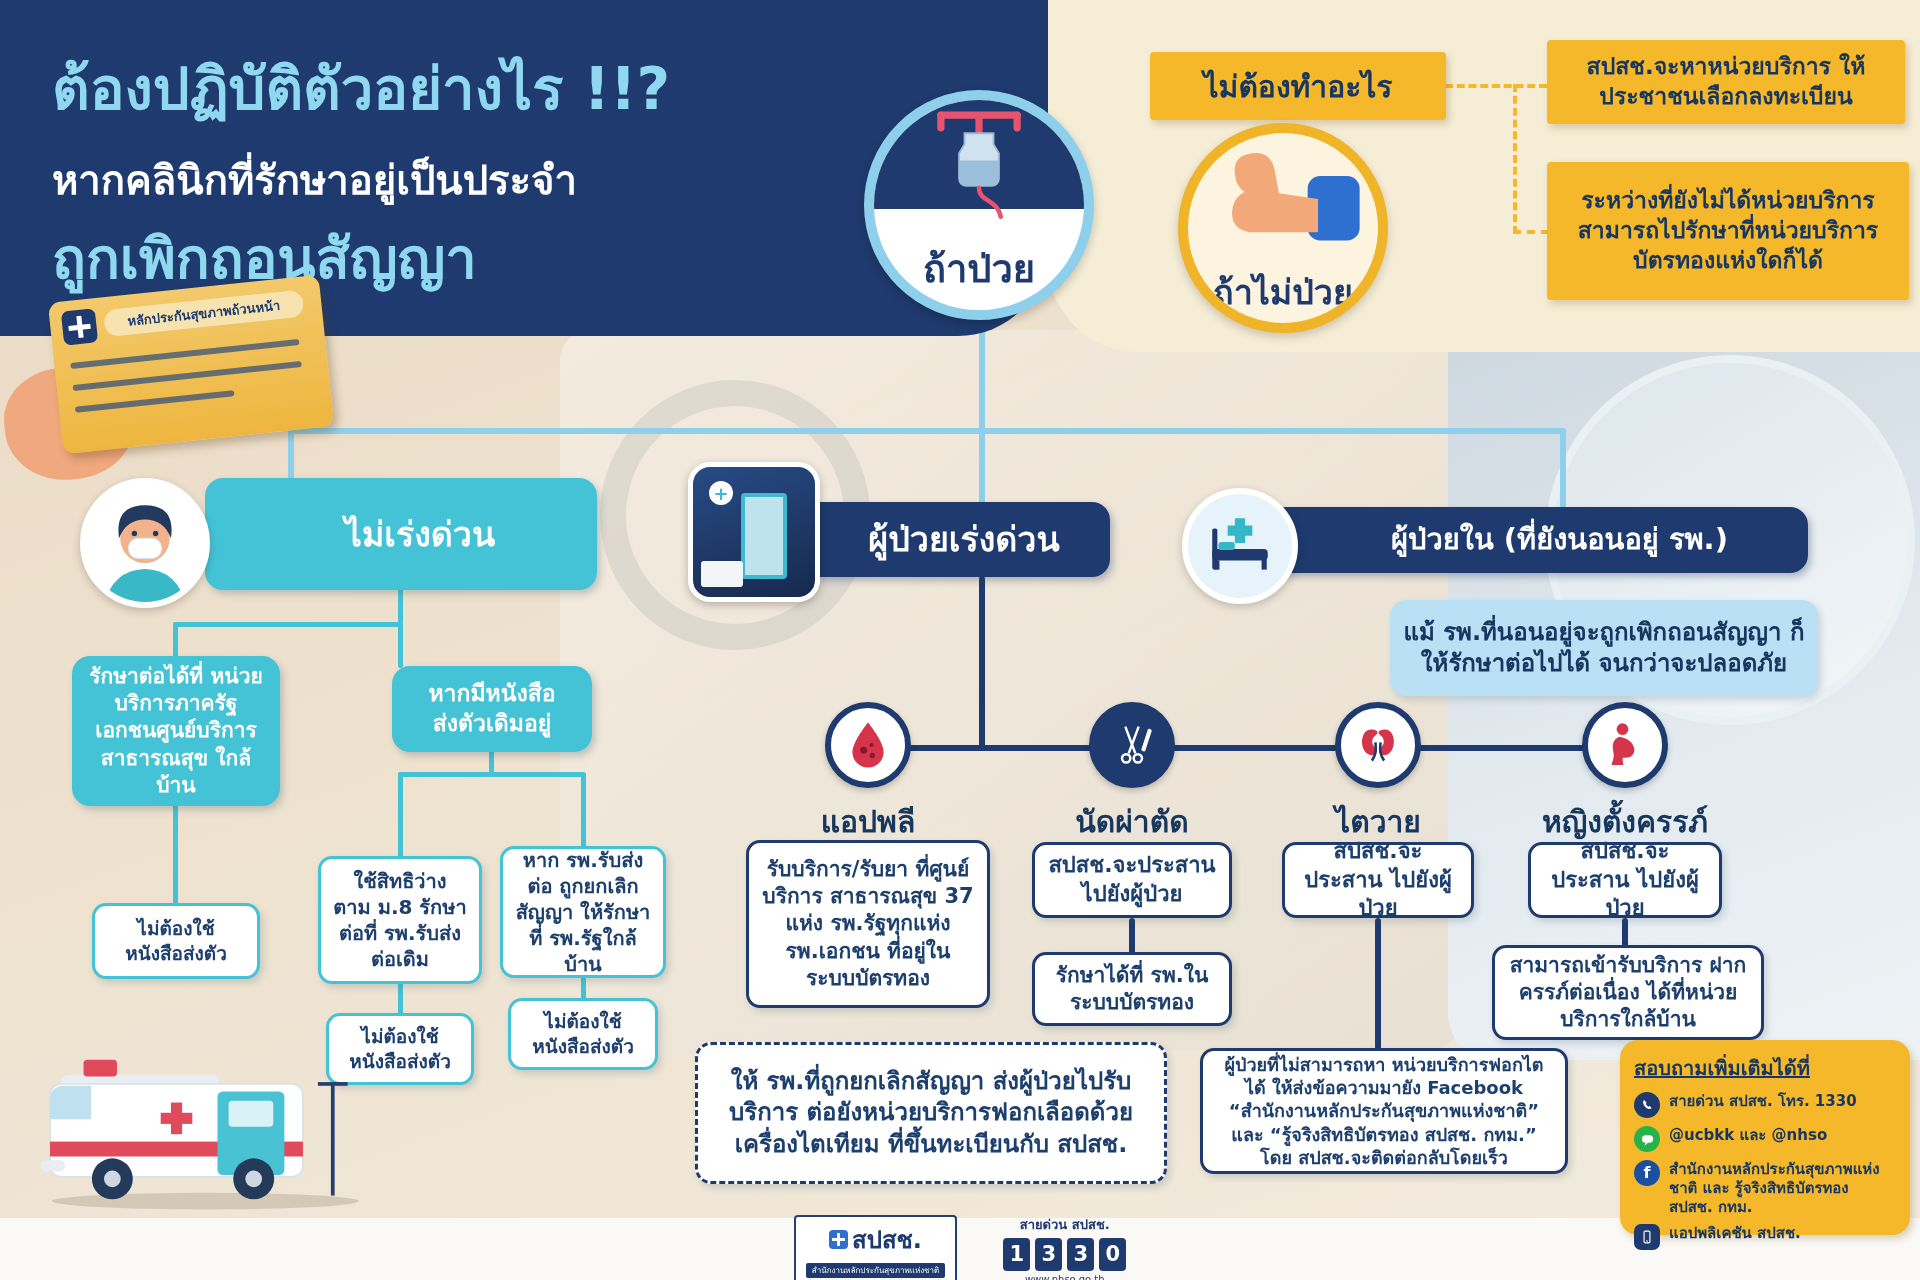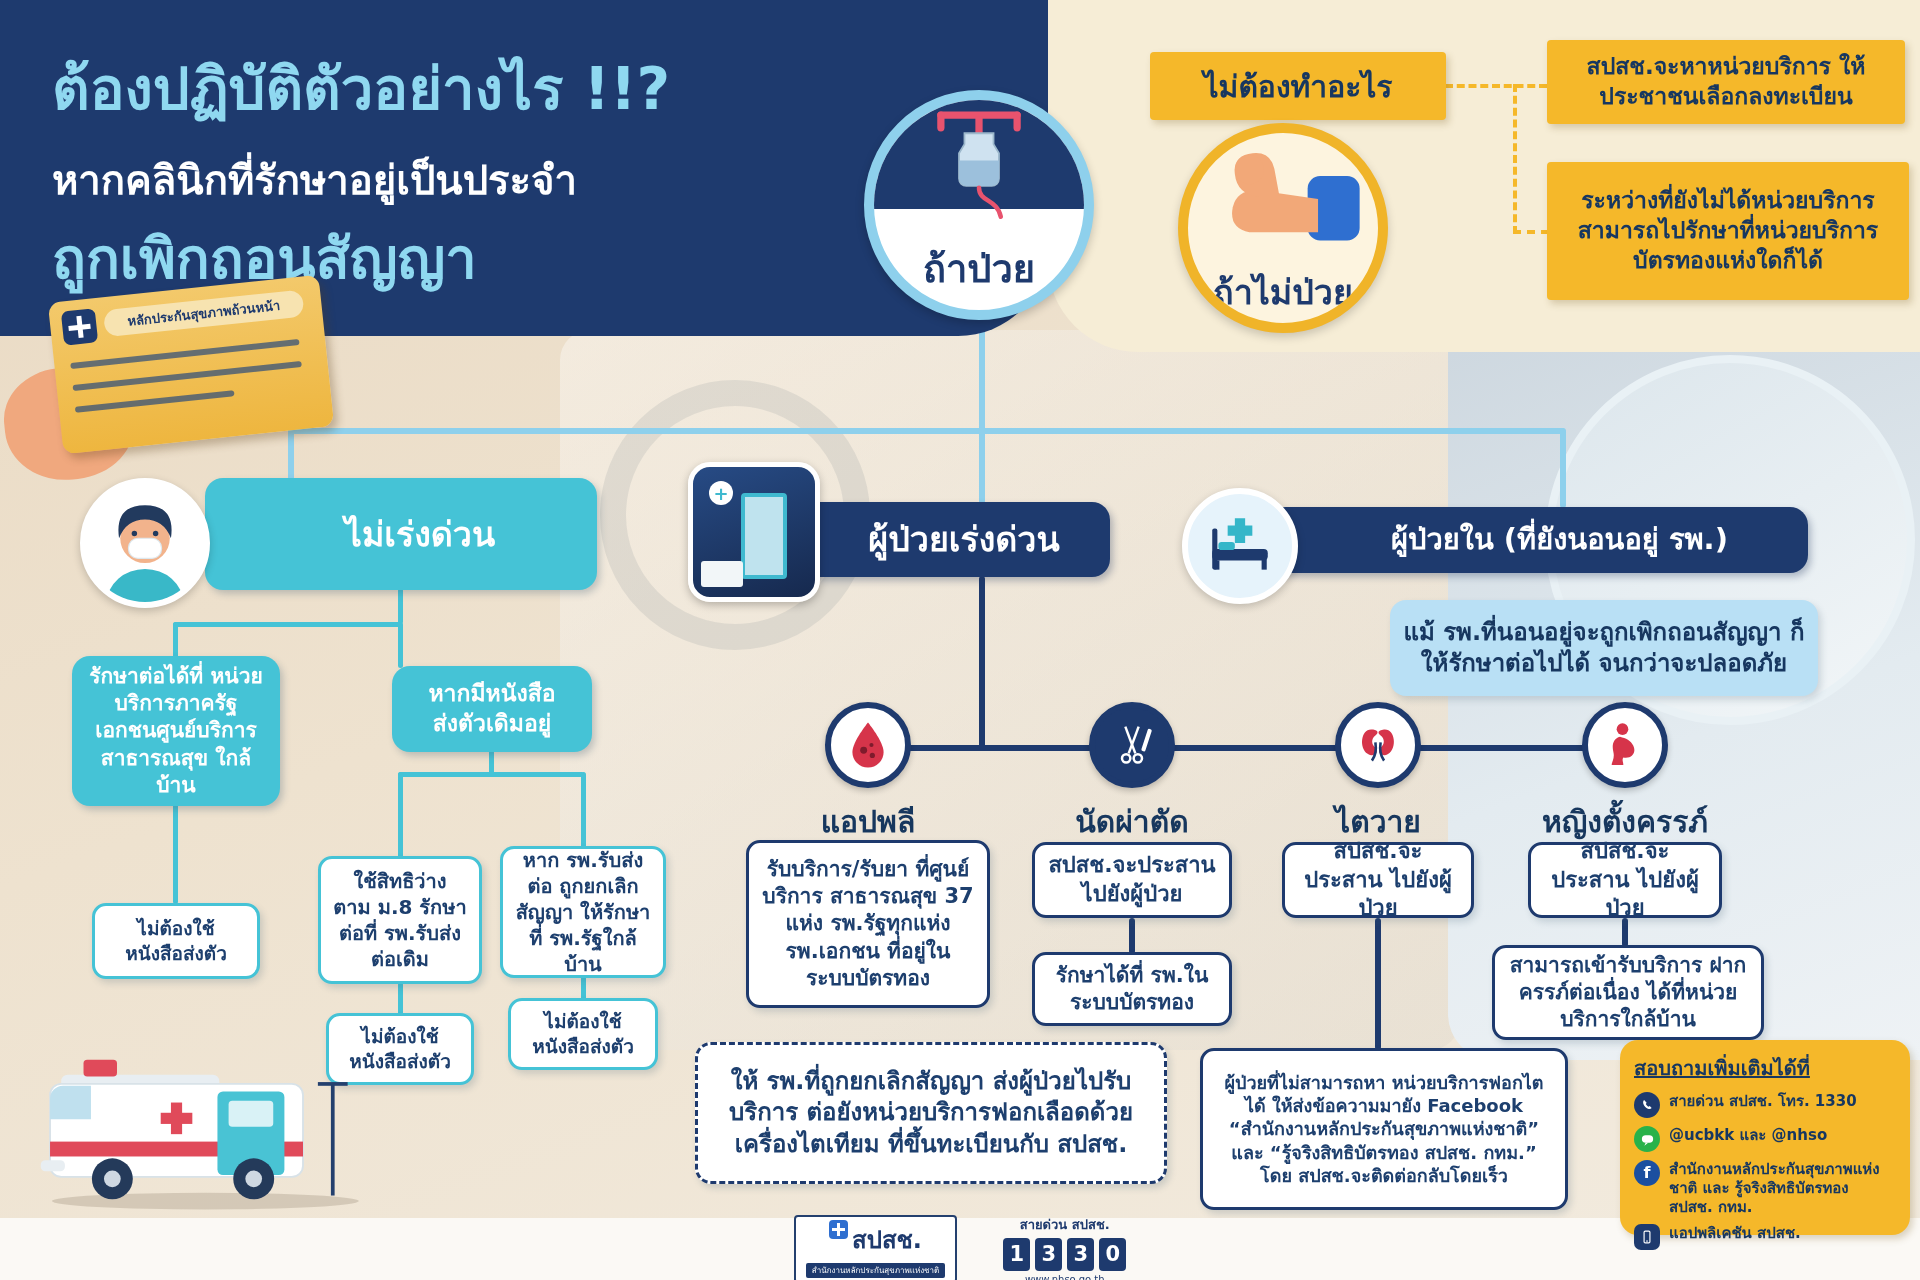--- a/index.html
+++ b/index.html
@@ -41,21 +41,21 @@
   
   .crow{display:flex;gap:9px;align-items:flex-start;margin-top:8px;color:#173760;font-weight:bold;
     font-size:15px;line-height:1.25;text-align:left}
   .cicon{width:26px;height:26px;border-radius:50%;flex:none;display:flex;align-items:center;
     justify-content:center;color:#fff;font-weight:bold;font-size:16px}
   
   .footer{position:absolute;left:0;top:1218px;width:1920px;height:62px;background:#fbf9f5;
     display:flex;align-items:center;justify-content:center;gap:46px;z-index:4}
   .logo{display:flex;flex-direction:column;align-items:center;border:2px solid #24406e;
     background:#fff;padding:3px 10px;border-radius:4px}
-  .logo-top{display:flex;gap:4px;color:#1e3a6e;font-weight:bold;font-size:24px}
+  .logo-top{display:flex;align-items:center;gap:4px;color:#1e3a6e;font-weight:bold;font-size:24px}
   .logo-emblem{width:19px;height:19px;background:#2f6fd0;border-radius:4px;position:relative}
   .logo-emblem::before{content:"";position:absolute;left:8px;top:3px;width:3px;height:13px;background:#fff}
   .logo-emblem::after{content:"";position:absolute;left:3px;top:8px;width:13px;height:3px;background:#fff}
   .logo-strip{background:#1e3a6e;color:#fff;font-size:8px;padding:1px 6px;border-radius:2px;margin-top:4px;white-space:nowrap}
   .hotline{display:flex;flex-direction:column;align-items:center;gap:3px;color:#1e3a6e}
   .hotline-label{font-size:13px;font-weight:bold}
   .digits{display:flex;gap:5px}
   .digit{width:27px;height:33px;background:#1e3a6e;color:#fff;font-weight:bold;font-size:21px;
     display:flex;align-items:center;justify-content:center;border-radius:4px}
   .website{font-size:10px}
@@ -216,21 +216,21 @@
   <div class="case-circle" style="left:1335px;top:702px">
     <svg viewBox="0 0 60 60" width="52" height="52">
       <path d="M22 12 C10 12 8 34 18 40 c8 5 14 -2 9 -7 c-5 -4 -5 -10 0 -14 c5 -4 2 -7 -5 -7 z" fill="#d6344a"></path>
       <path d="M38 12 C50 12 52 34 42 40 c-8 5 -14 -2 -9 -7 c5 -4 5 -10 0 -14 c-5 -4 -2 -7 7 -7 z" fill="#d6344a"></path>
       <path d="M27 27 q2 13 -4 21" stroke="#1e3a6e" stroke-width="3" fill="none"></path>
       <path d="M33 27 q-2 13 4 21" stroke="#1e3a6e" stroke-width="3" fill="none"></path>
     </svg>
   </div>
   <div class="case-label" style="left:1378px;top:798px">ไตวาย</div>
   <div class="box wnavy" style="left:1282px;top:842px;width:192px;height:76px;font-size:22px">สปสช.จะประสาน ไปยังผู้ป่วย</div>
-  <div class="box wnavy" style="left:1200px;top:1048px;width:368px;height:162px;font-size:18px">ผู้ป่วยที่ไม่สามารถหา หน่วยบริการฟอกไตได้ ให้ส่งข้อความมายัง Facebook “สำนักงานหลักประกันสุขภาพแห่งชาติ” และ “รู้จริงสิทธิบัตรทอง สปสช. กทม.” โดย สปสช.จะติดต่อกลับโดยเร็ว</div>
+  <div class="box wnavy" style="left:1200px;top:1048px;width:368px;height:126px;font-size:18px">ผู้ป่วยที่ไม่สามารถหา หน่วยบริการฟอกไตได้ ให้ส่งข้อความมายัง Facebook “สำนักงานหลักประกันสุขภาพแห่งชาติ” และ “รู้จริงสิทธิบัตรทอง สปสช. กทม.” โดย สปสช.จะติดต่อกลับโดยเร็ว</div>
 
   <div class="case-circle" style="left:1582px;top:702px">
     <svg viewBox="0 0 60 60" width="50" height="50">
       <circle cx="27" cy="11" r="7" fill="#d6344a"></circle>
       <path d="M24 20 c-8 2 -10 10 -8 18 c2 8 -2 12 -2 16 h14 c0 -4 -2 -6 0 -9 c10 2 16 -6 12 -14 c-3 -7 -9 -9 -16 -11 z" fill="#d6344a"></path>
     </svg>
   </div>
   <div class="case-label" style="left:1625px;top:798px">หญิงตั้งครรภ์</div>
   <div class="box wnavy" style="left:1528px;top:842px;width:194px;height:76px;font-size:22px">สปสช.จะประสาน ไปยังผู้ป่วย</div>
   <div class="box wnavy" style="left:1492px;top:945px;width:272px;height:95px;font-size:21px">สามารถเข้ารับบริการ ฝากครรภ์ต่อเนื่อง ได้ที่หน่วยบริการใกล้บ้าน</div>

